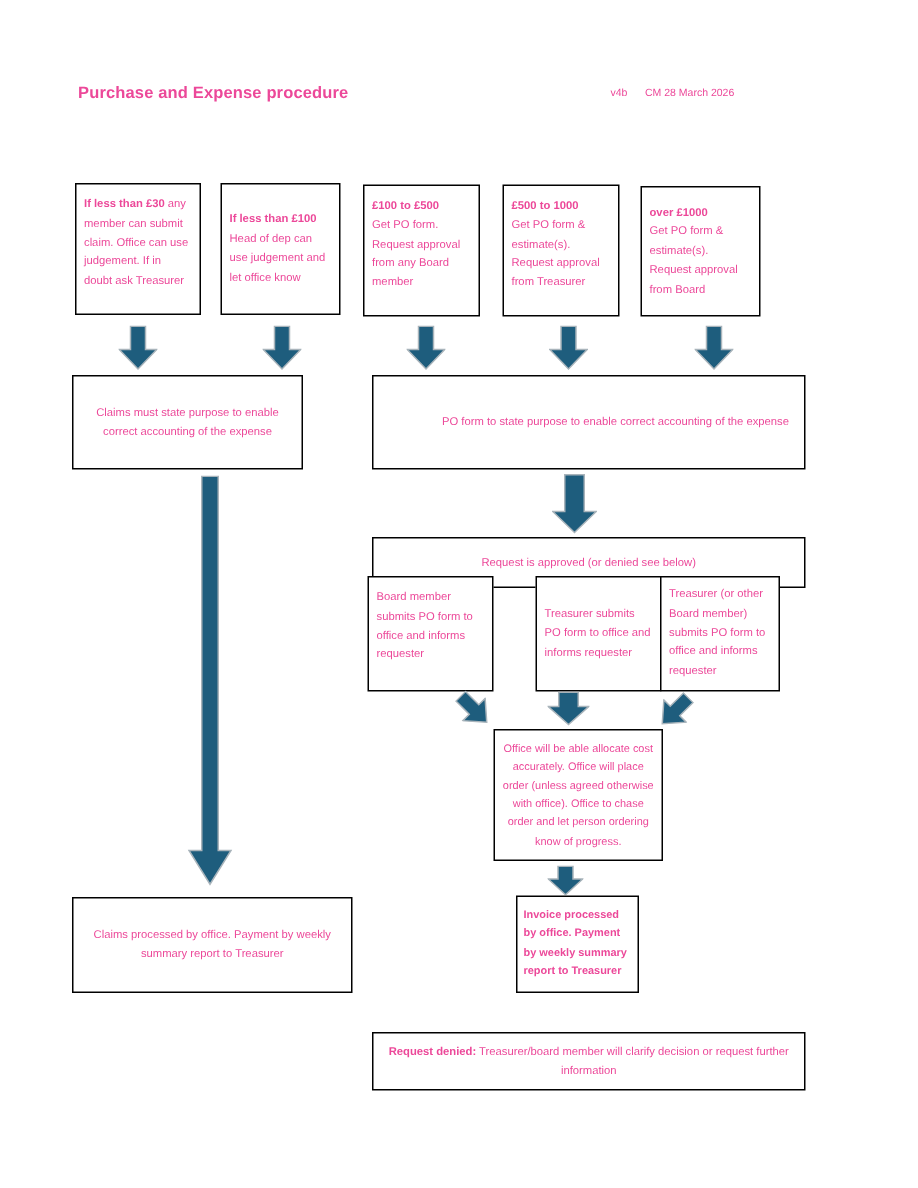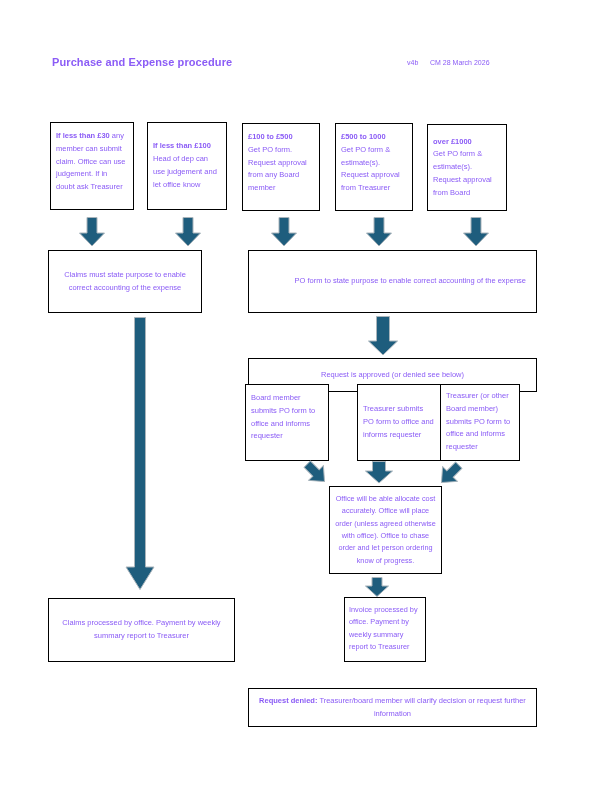--- a/index.html
+++ b/index.html
@@ -1,17 +1,17 @@
 <!DOCTYPE html>
 <html><head>
 <meta charset="utf-8">
 <style>
   html,body{margin:0;padding:0;background:#e8e8e8;}
   .page{position:relative;width:612px;height:792px;background:#ffffff;margin:0 auto;
-        font-family:"Liberation Sans",sans-serif;color:#8b5cf6;overflow:hidden;}
+        font-family:"Liberation Sans",sans-serif;color:#ec4899;overflow:hidden;}
   .title{position:absolute;left:52px;top:56px;font-size:11px;font-weight:bold;letter-spacing:.1px;}
   .meta{position:absolute;top:59px;font-size:7px;}
   .meta.v{left:407px;} .meta.d{left:430px;}
   .box{position:absolute;border:1px solid #000;box-sizing:border-box;
        font-size:7.5px;line-height:12.8px;background:#fff;}
   .pad{padding:7px 5px 4px 5px;}
   .vcenter{display:flex;align-items:center;padding:2px 5px;}
   .ctr{display:flex;align-items:center;justify-content:center;text-align:center;padding:2px 10px;}
   .lead{font-weight:bold;}
   .lead.block{display:block;}
@@ -125,21 +125,21 @@
   <div class="box ctr small" style="left:329px;top:486px;width:113px;height:88px;padding:16px 3px;">
     <div>Office will be able allocate cost accurately. Office will place order (unless agreed otherwise with office). Office to chase order and let person ordering know of progress.</div>
   </div>
 
   <div class="arrow" style="left:365px;top:577px;">
     <svg width="24" height="20" viewBox="0 0 24 20">
         <path d="M7 0.5 H17 V9 H23.5 L12 19.5 L0.5 9 H7 Z" fill="#1e5d7d"></path>
       </svg>
   </div>
 
-  <div class="box small" style="left:344px;top:597px;width:82px;height:65px;padding:6px 3px 2px 4px;">
+  <div class="box small" style="left:344px;top:597px;width:82px;height:65px;padding:6px 3px 2px 4px;font-weight:bold;">
     <span>Invoice processed by office. Payment by weekly summary report to Treasurer</span>
   </div>
 
   <div class="box ctr" style="left:48px;top:598px;width:187px;height:64px;">
     <div>Claims processed by office. Payment by weekly summary report to Treasurer</div>
   </div>
 
   <div class="box ctr" style="left:248px;top:688px;width:289px;height:39px;">
     <div><span class="lead">Request denied:</span><span> Treasurer/board member will clarify decision or request further information</span></div>
   </div>

